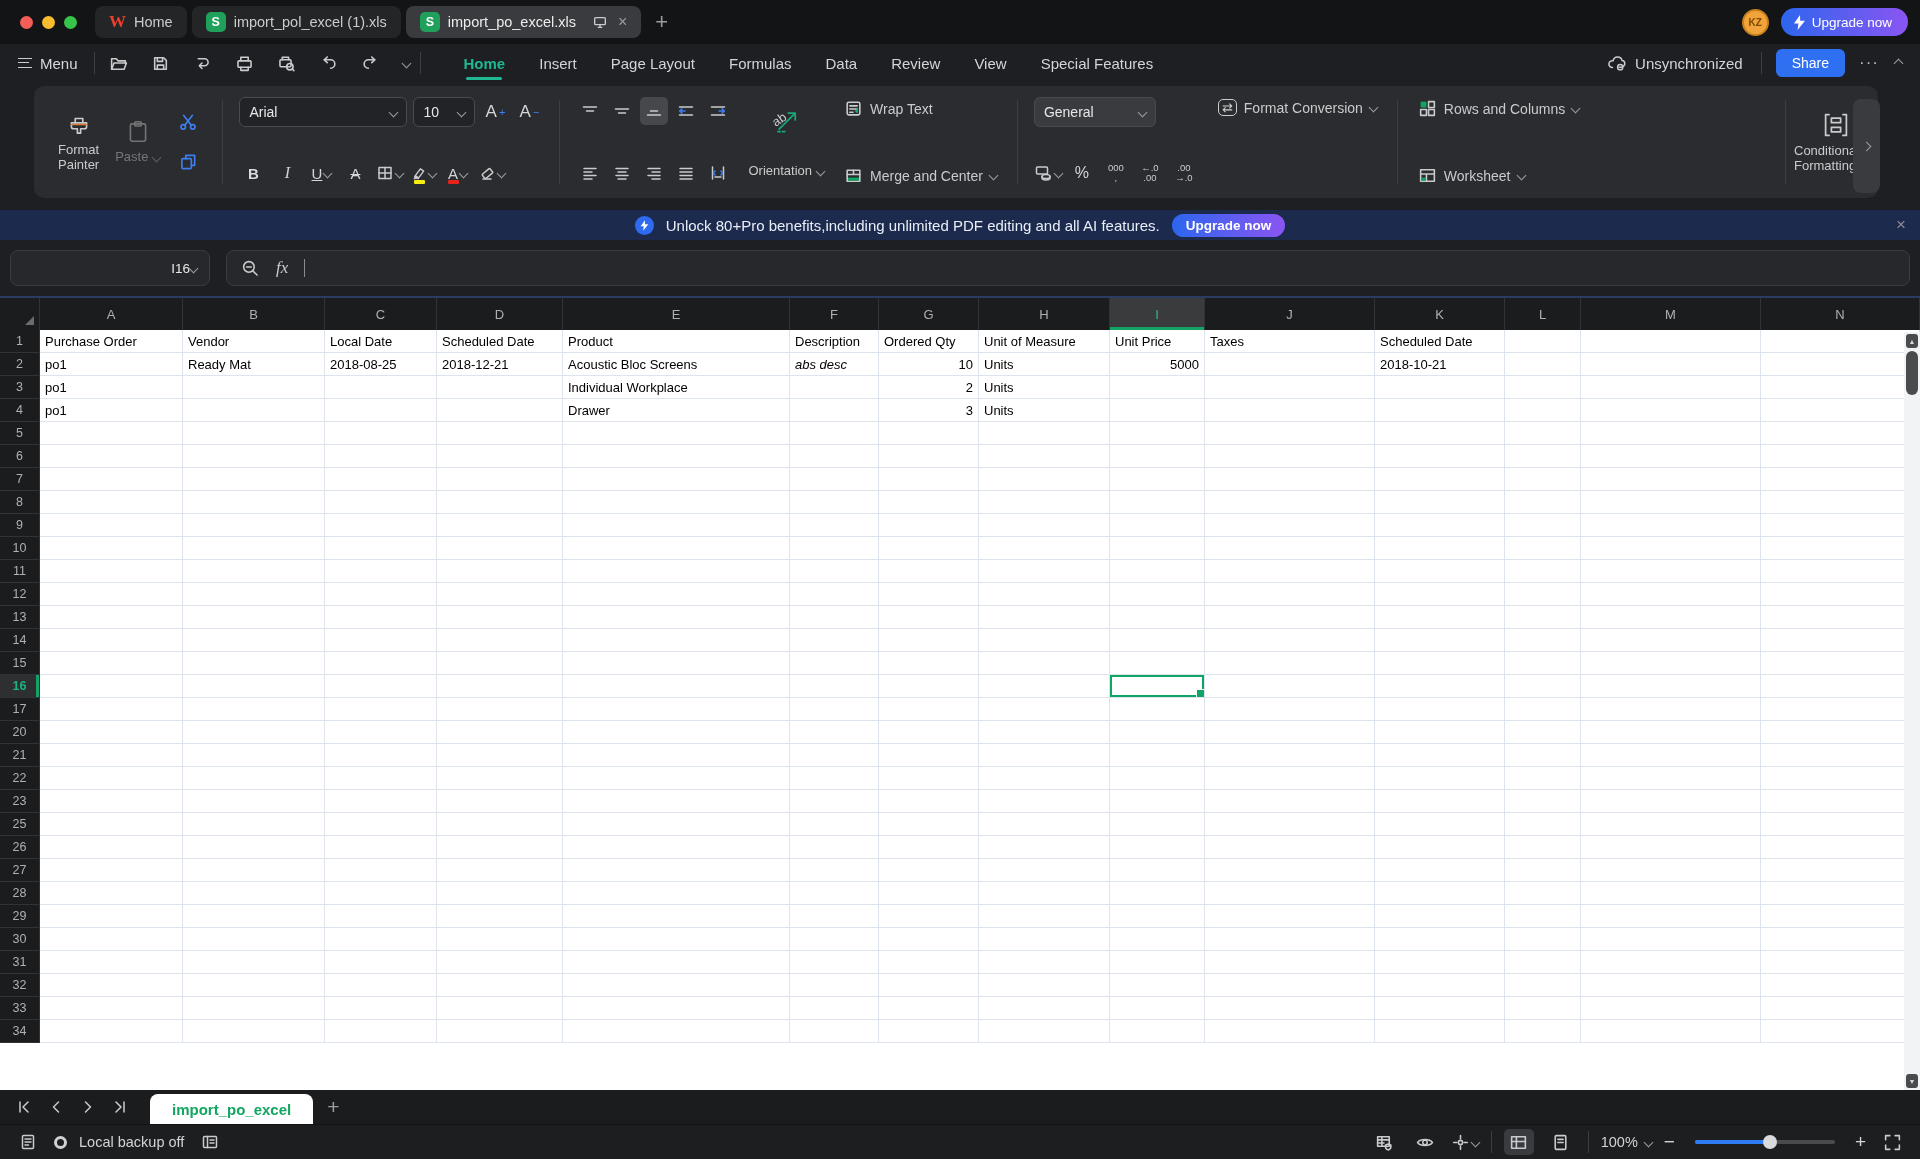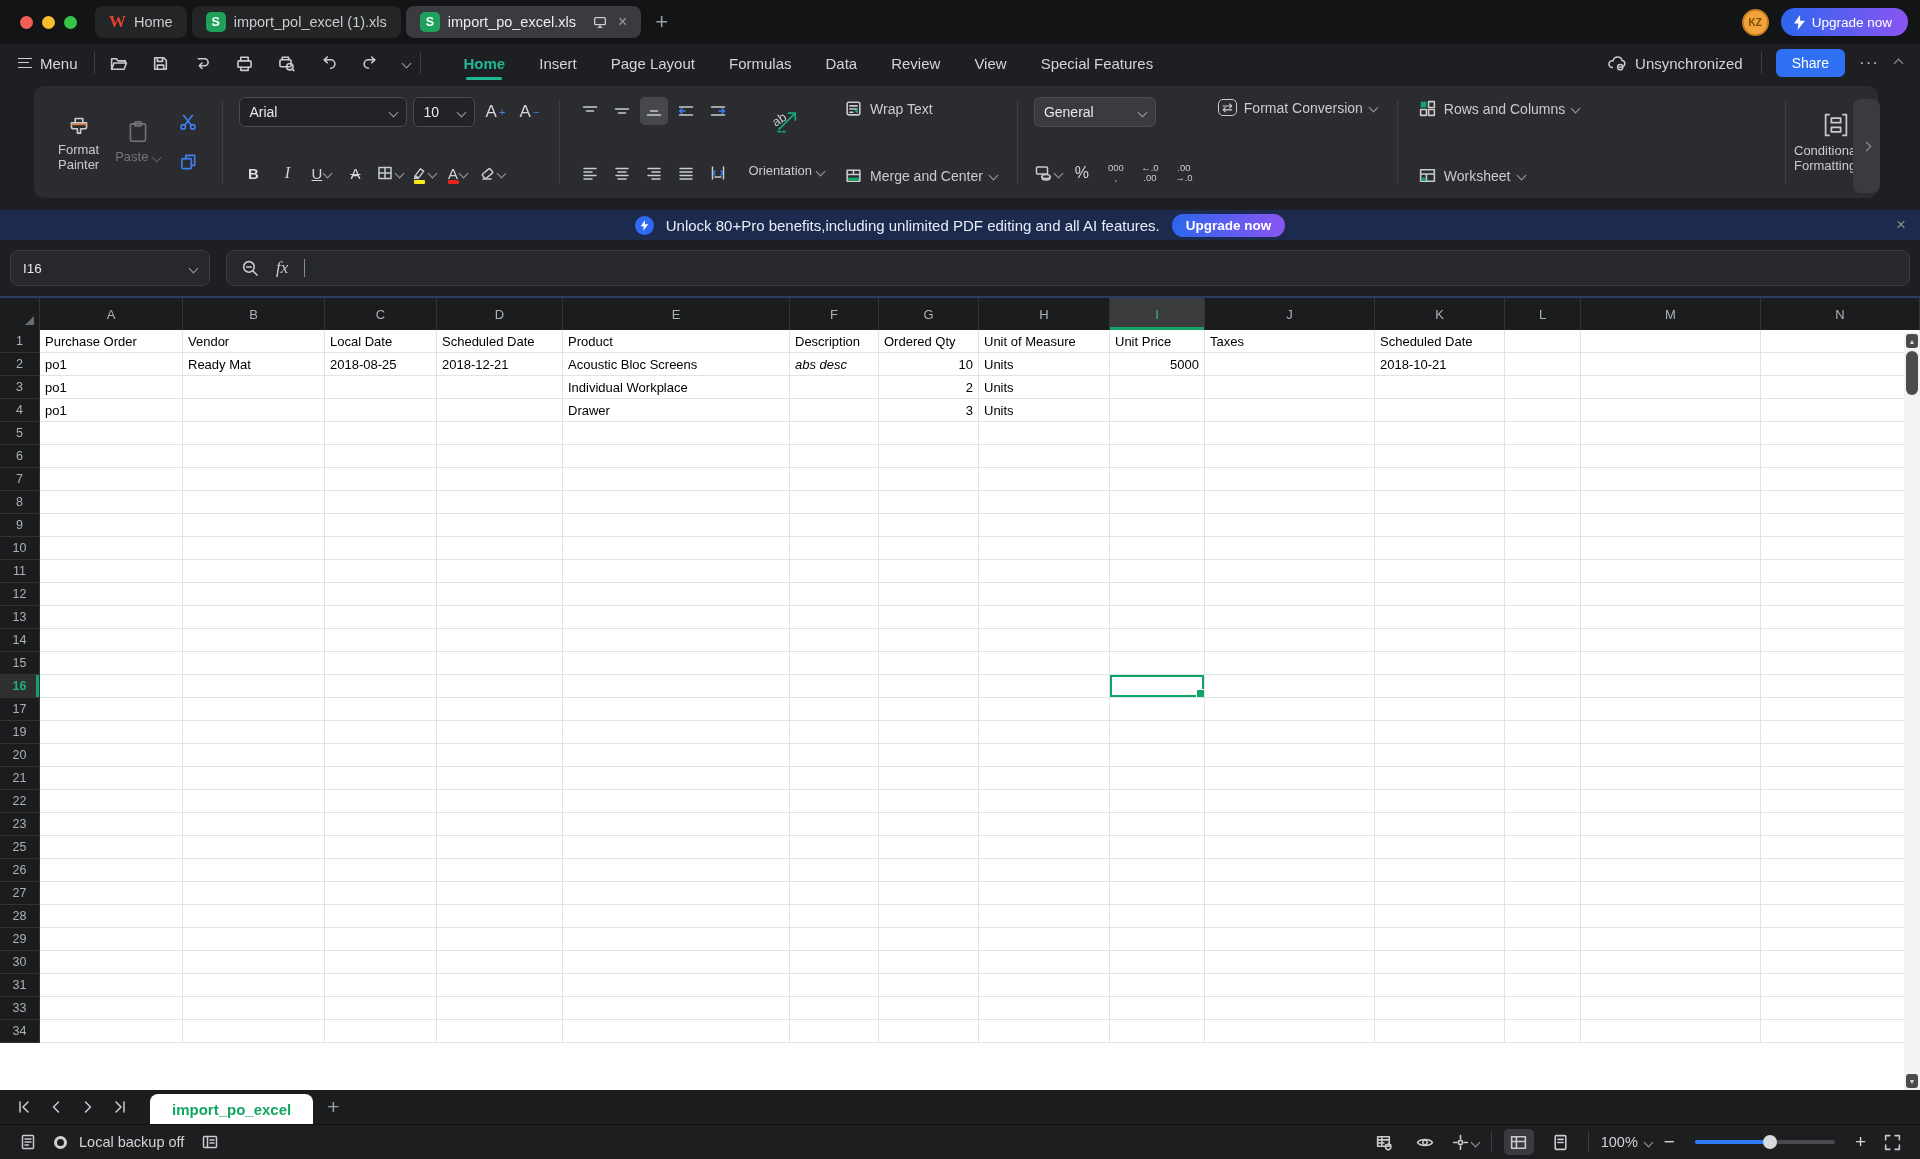--- a/index.html
+++ b/index.html
@@ -64,21 +64,21 @@
 
 
 .banner{height:30px;background:#1c2a4e;display:flex;align-items:center;justify-content:center;gap:12px;position:relative;color:#e9edf6;font-size:15px}
 .bolt-circle{width:19px;height:19px;border-radius:50%;background:#2e6bf0;display:grid;place-items:center}
 .banner-btn{height:23px;border-radius:12px;background:linear-gradient(90deg,#2d66ee,#8a55f2);color:#fff;font-weight:bold;font-size:13.5px;display:flex;align-items:center;padding:0 14px}
 .banner-x{position:absolute;right:14px;color:#8a8d90;font-size:17px}
 
 
 .formula-row{height:56px;background:#1e1f22;display:flex;align-items:center;padding:0 10px;gap:16px}
 .name-box{width:200px;height:36px;background:#27282b;border:1px solid #3c3d40;border-radius:8px;display:flex;align-items:center;padding:0 12px;color:#e6e7e8;font-size:13.5px}
-.name-box .val{flex:1;text-align:left}
+.name-box .val{flex:1;text-align:right}
 .fx-box{flex:1;height:36px;background:#27282b;border:1px solid #3c3d40;border-radius:8px;display:flex;align-items:center;padding:0 14px;gap:16px}
 .fx-sym{font-style:italic;font-family:"Liberation Serif",serif;font-size:17px;color:#c9cbcd}
 .caret-line{width:1px;height:18px;background:#8a8d90}
 
 
 .grid{height:794px;background:#fff;position:relative;overflow:hidden;border-top:2px solid #2b3c63}
 .ghead{display:flex;height:32px;background:#1b1c1e}
 .gcorner{width:40px;flex:none;position:relative;border-right:1px solid #323335}
 .gcorner::after{content:'';position:absolute;right:5px;bottom:5px;border-left:9px solid transparent;border-bottom:9px solid #6a6d70}
 .gcol{display:flex;align-items:center;justify-content:center;color:#aeb1b4;font-size:13px;border-right:1px solid #323335;flex:none}
@@ -833,37 +833,20 @@
         <div class="gc" style="width: 100px;"></div>
         <div class="gc" style="width: 131px;"></div>
         <div class="gc" style="width: 95px;"></div>
         <div class="gc" style="width: 170px;"></div>
         <div class="gc" style="width: 130px;"></div>
         <div class="gc" style="width: 76px;"></div>
         <div class="gc" style="width: 180px;"></div>
         <div class="gc" style="width: 159px;"></div>
       </div>
       <div class="grow">
-        <div class="grh">19</div>
-        <div class="gc" style="width: 143px;"></div>
-        <div class="gc" style="width: 142px;"></div>
-        <div class="gc" style="width: 112px;"></div>
-        <div class="gc" style="width: 126px;"></div>
-        <div class="gc" style="width: 227px;"></div>
-        <div class="gc" style="width: 89px;"></div>
-        <div class="gc" style="width: 100px;"></div>
-        <div class="gc" style="width: 131px;"></div>
-        <div class="gc" style="width: 95px;"></div>
-        <div class="gc" style="width: 170px;"></div>
-        <div class="gc" style="width: 130px;"></div>
-        <div class="gc" style="width: 76px;"></div>
-        <div class="gc" style="width: 180px;"></div>
-        <div class="gc" style="width: 159px;"></div>
-      </div>
-      <div class="grow">
         <div class="grh">20</div>
         <div class="gc" style="width: 143px;"></div>
         <div class="gc" style="width: 142px;"></div>
         <div class="gc" style="width: 112px;"></div>
         <div class="gc" style="width: 126px;"></div>
         <div class="gc" style="width: 227px;"></div>
         <div class="gc" style="width: 89px;"></div>
         <div class="gc" style="width: 100px;"></div>
         <div class="gc" style="width: 131px;"></div>
         <div class="gc" style="width: 95px;"></div>
@@ -1021,20 +1004,37 @@
         <div class="gc" style="width: 131px;"></div>
         <div class="gc" style="width: 95px;"></div>
         <div class="gc" style="width: 170px;"></div>
         <div class="gc" style="width: 130px;"></div>
         <div class="gc" style="width: 76px;"></div>
         <div class="gc" style="width: 180px;"></div>
         <div class="gc" style="width: 159px;"></div>
       </div>
       <div class="grow">
         <div class="grh">31</div>
+        <div class="gc" style="width: 143px;"></div>
+        <div class="gc" style="width: 142px;"></div>
+        <div class="gc" style="width: 112px;"></div>
+        <div class="gc" style="width: 126px;"></div>
+        <div class="gc" style="width: 227px;"></div>
+        <div class="gc" style="width: 89px;"></div>
+        <div class="gc" style="width: 100px;"></div>
+        <div class="gc" style="width: 131px;"></div>
+        <div class="gc" style="width: 95px;"></div>
+        <div class="gc" style="width: 170px;"></div>
+        <div class="gc" style="width: 130px;"></div>
+        <div class="gc" style="width: 76px;"></div>
+        <div class="gc" style="width: 180px;"></div>
+        <div class="gc" style="width: 159px;"></div>
+      </div>
+      <div class="grow">
+        <div class="grh">32</div>
         <div class="gc" style="width: 143px;"></div>
         <div class="gc" style="width: 142px;"></div>
         <div class="gc" style="width: 112px;"></div>
         <div class="gc" style="width: 126px;"></div>
         <div class="gc" style="width: 227px;"></div>
         <div class="gc" style="width: 89px;"></div>
         <div class="gc" style="width: 100px;"></div>
         <div class="gc" style="width: 131px;"></div>
         <div class="gc" style="width: 95px;"></div>
         <div class="gc" style="width: 170px;"></div>

